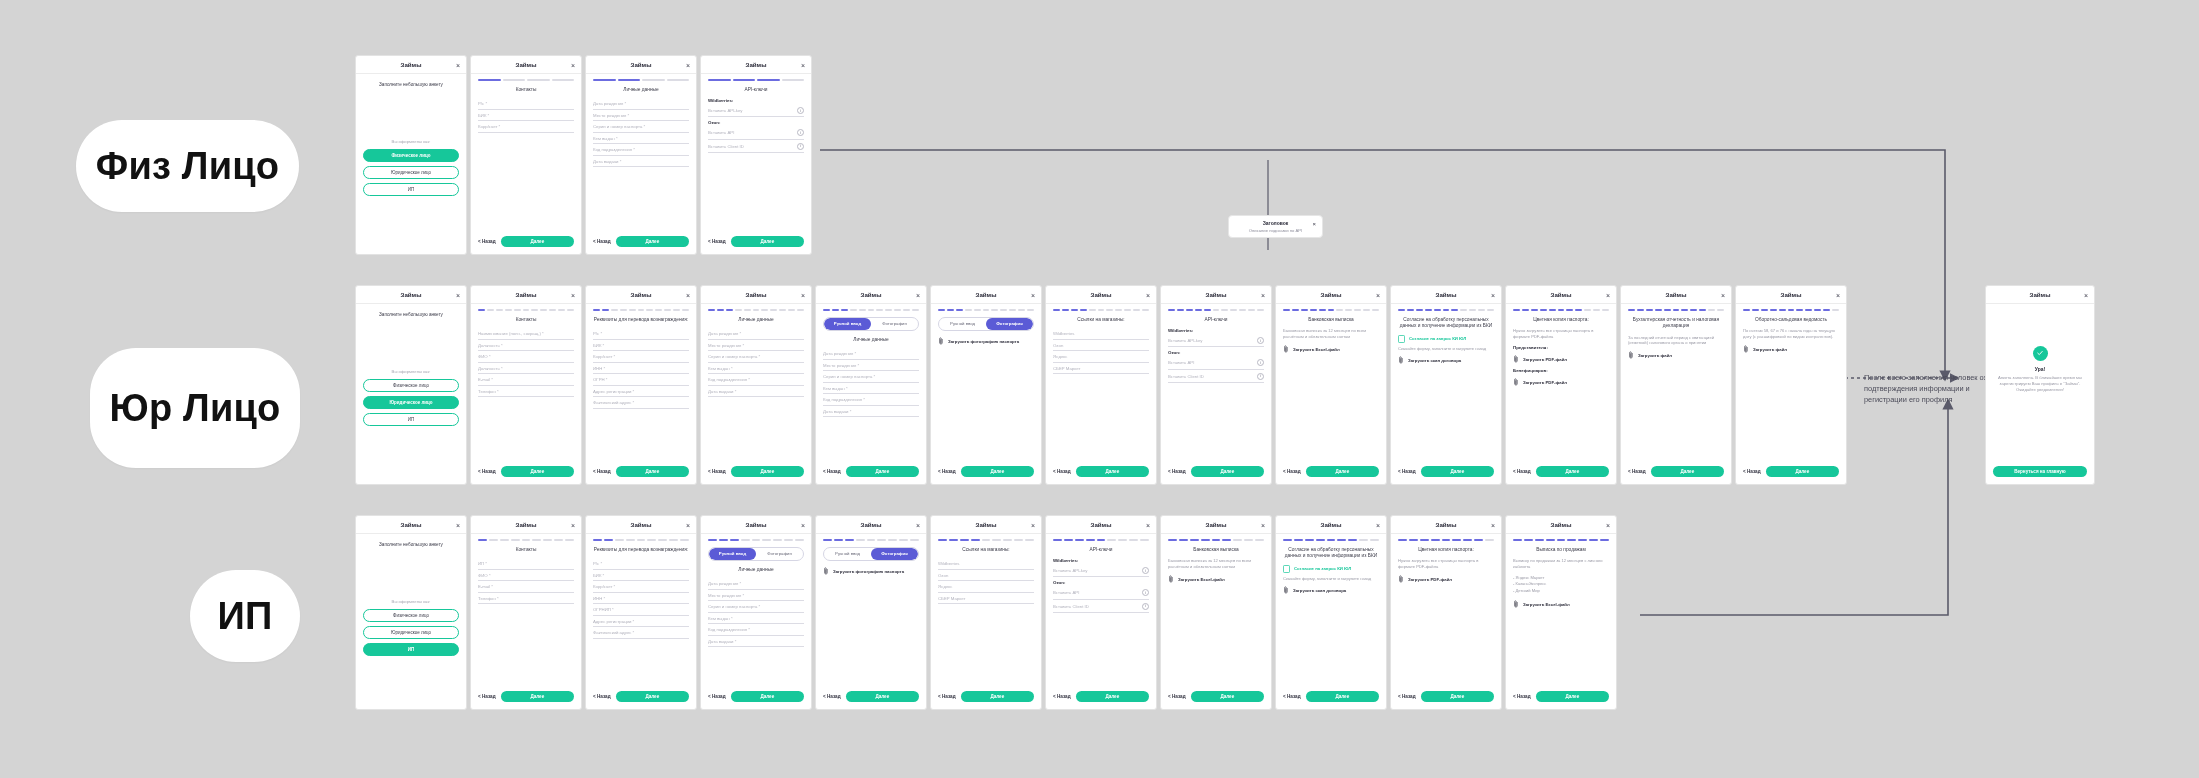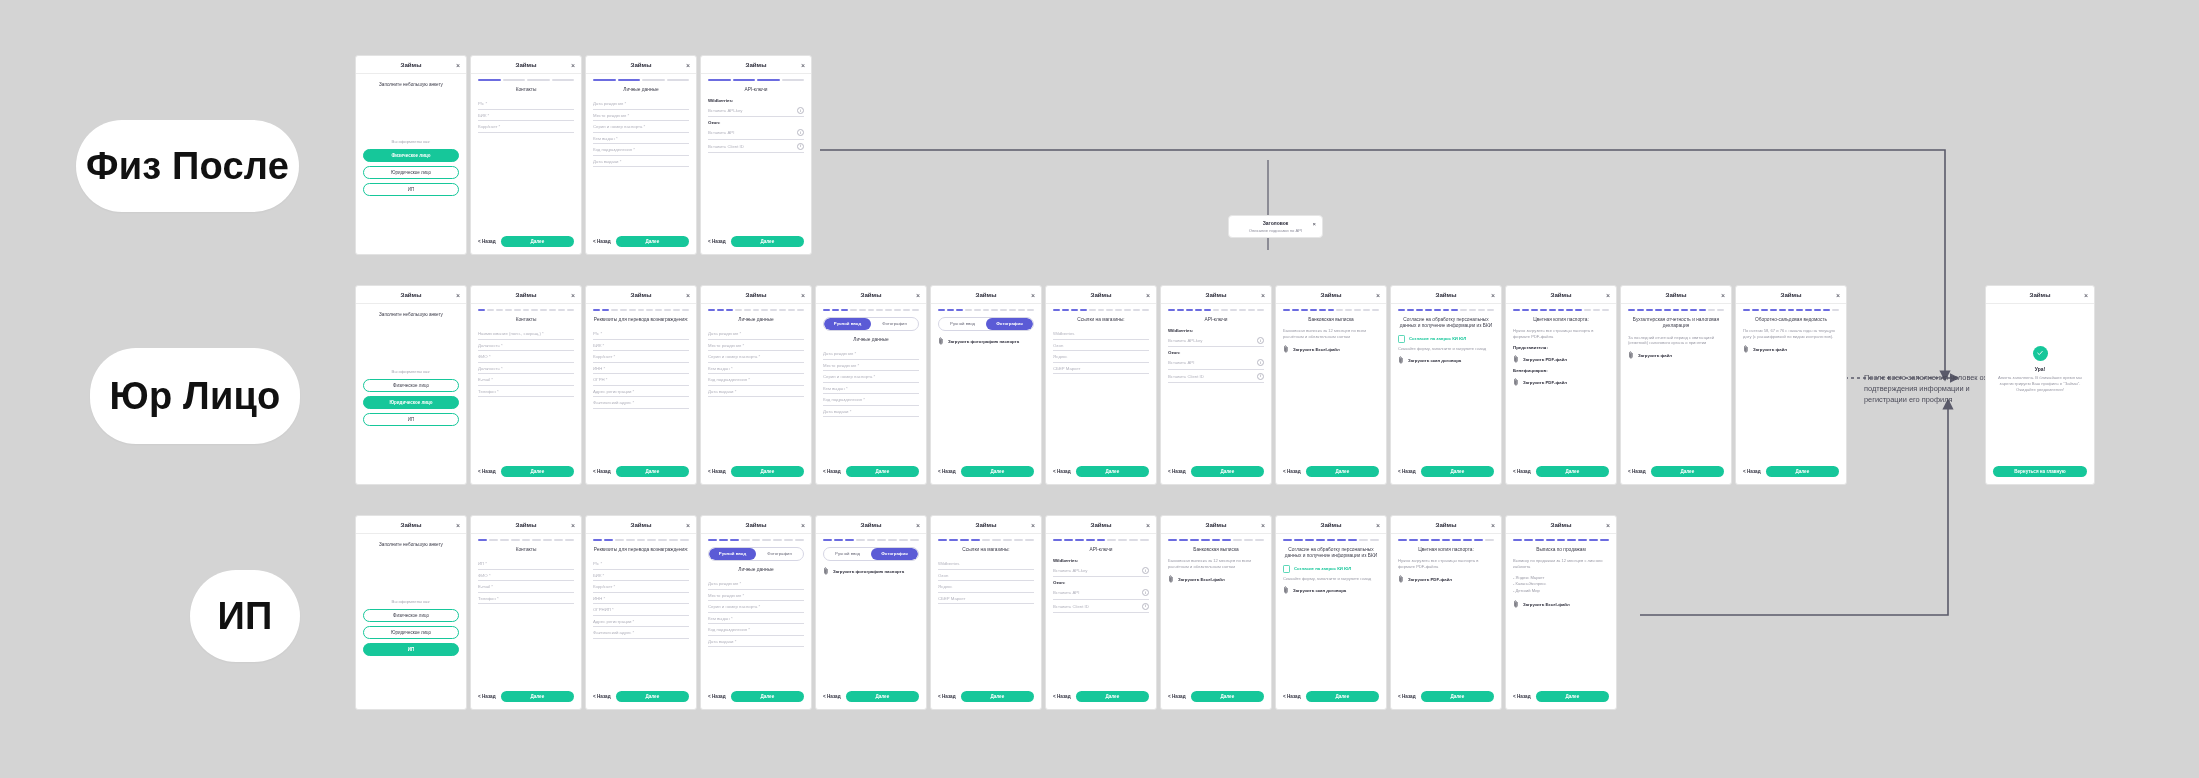--- a/index.html
+++ b/index.html
@@ -12,21 +12,21 @@
   .canvas{position:absolute;inset:0;}
 
   
   .pill{
     position:absolute;background:#fff;border-radius:46px;
     display:flex;align-items:center;justify-content:center;
     color:#111;font-weight:700;letter-spacing:.2px;
     box-shadow:0 1px 2px rgba(0,0,0,.04);
   }
   .pill.p1{left:76px;top:120px;width:223px;height:92px;font-size:38px;}
-  .pill.p2{left:90px;top:348px;width:210px;height:96px;font-size:38px;}
+  .pill.p2{left:90px;top:348px;width:210px;height:120px;font-size:38px;}
   .pill.p3{left:190px;top:570px;width:110px;height:92px;font-size:38px;}
 
   
   .card{
     position:absolute;background:#fff;border:1px solid #e3e3e3;
     border-radius:3px;box-sizing:border-box;
     display:flex;flex-direction:column;overflow:hidden;
   }
   .card-head{
     height:17px;flex:0 0 17px;border-bottom:1px solid #ececec;
@@ -132,21 +132,21 @@
   }
 
   svg.arrows{position:absolute;left:0;top:0;width:2199px;height:778px;pointer-events:none;}
 </style>
 </head>
 <body>
 
 <div class="canvas">
 
   <div class="pill p1">
-      <span>Физ После</span>
+      <span>Физ Лицо</span>
     </div>
   <div class="pill p2">
       <span>Юр Лицо</span>
     </div>
   <div class="pill p3">
       <span>ИП</span>
     </div>
 
   <svg class="arrows" viewBox="0 0 2199 778">
     <defs>

